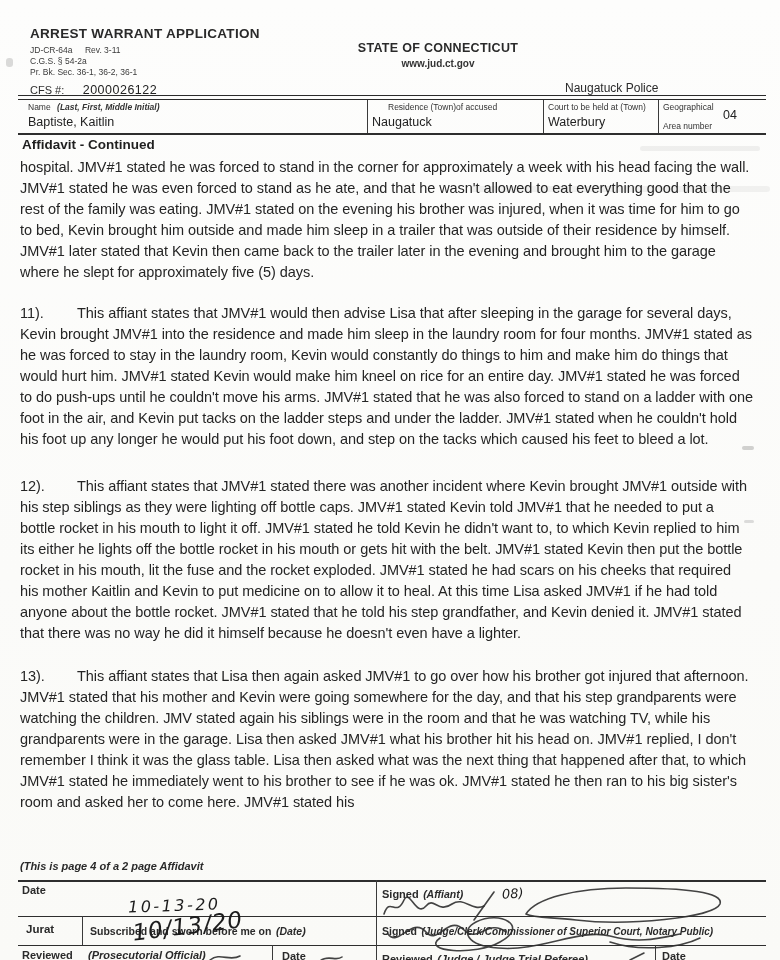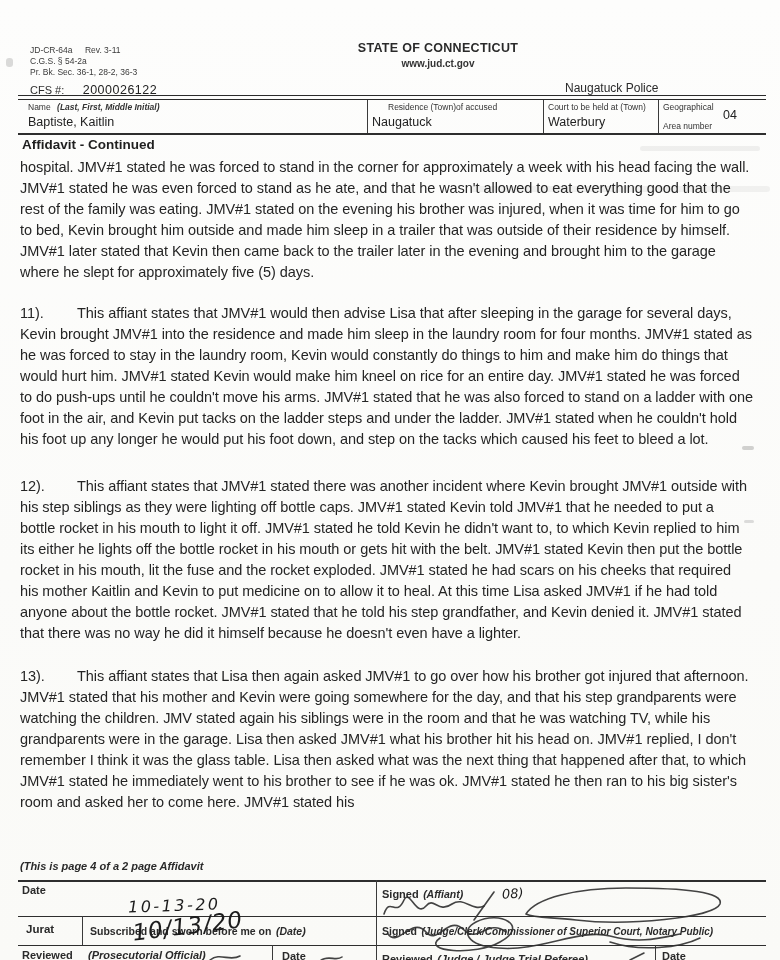--- a/index.html
+++ b/index.html
@@ -52,26 +52,27 @@
 <body>
 
 <div id="page">
 
   <div class="abs artifact" style="left:640px;top:146px;width:120px;height:5px;background:rgba(120,120,120,.10);"></div>
   <div class="abs artifact" style="left:470px;top:186px;width:300px;height:6px;background:rgba(120,120,120,.09);"></div>
   <div class="abs artifact" style="left:742px;top:446px;width:12px;height:4px;background:rgba(80,80,80,.25);"></div>
   <div class="abs artifact" style="left:744px;top:520px;width:10px;height:3px;background:rgba(80,80,80,.18);"></div>
   <div class="abs artifact" style="left:6px;top:58px;width:7px;height:9px;background:rgba(60,60,60,.18);"></div>
 
+  <div class="abs form-title" style="left:30px;top:26px;">ARREST WARRANT APPLICATION</div>
   <div class="abs form-meta" style="left:30px;top:45px;">
     <span>JD-CR-64a</span>
     <span style="margin-left:10px;">Rev. 3-11</span>
   </div>
   <div class="abs form-meta" style="left:30px;top:56px;">C.G.S. § 54-2a</div>
-  <div class="abs form-meta" style="left:30px;top:67px;">Pr. Bk. Sec. 36-1, 28-2, 36-3</div>
+  <div class="abs form-meta" style="left:30px;top:67px;">Pr. Bk. Sec. 36-1, 36-2, 36-1</div>
   <div class="abs" style="left:30px;top:80px;">
     <span class="cfs-label">CFS #:</span>
     <span class="cfs-value" style="margin-left:14px;text-align:center;">2000026122</span>
   </div>
 
   <div class="abs court-center" style="left:298px;top:40px;">
     <div class="court-line">STATE OF CONNECTICUT</div>
     <div class="court-url">www.jud.ct.gov</div>
   </div>
 

